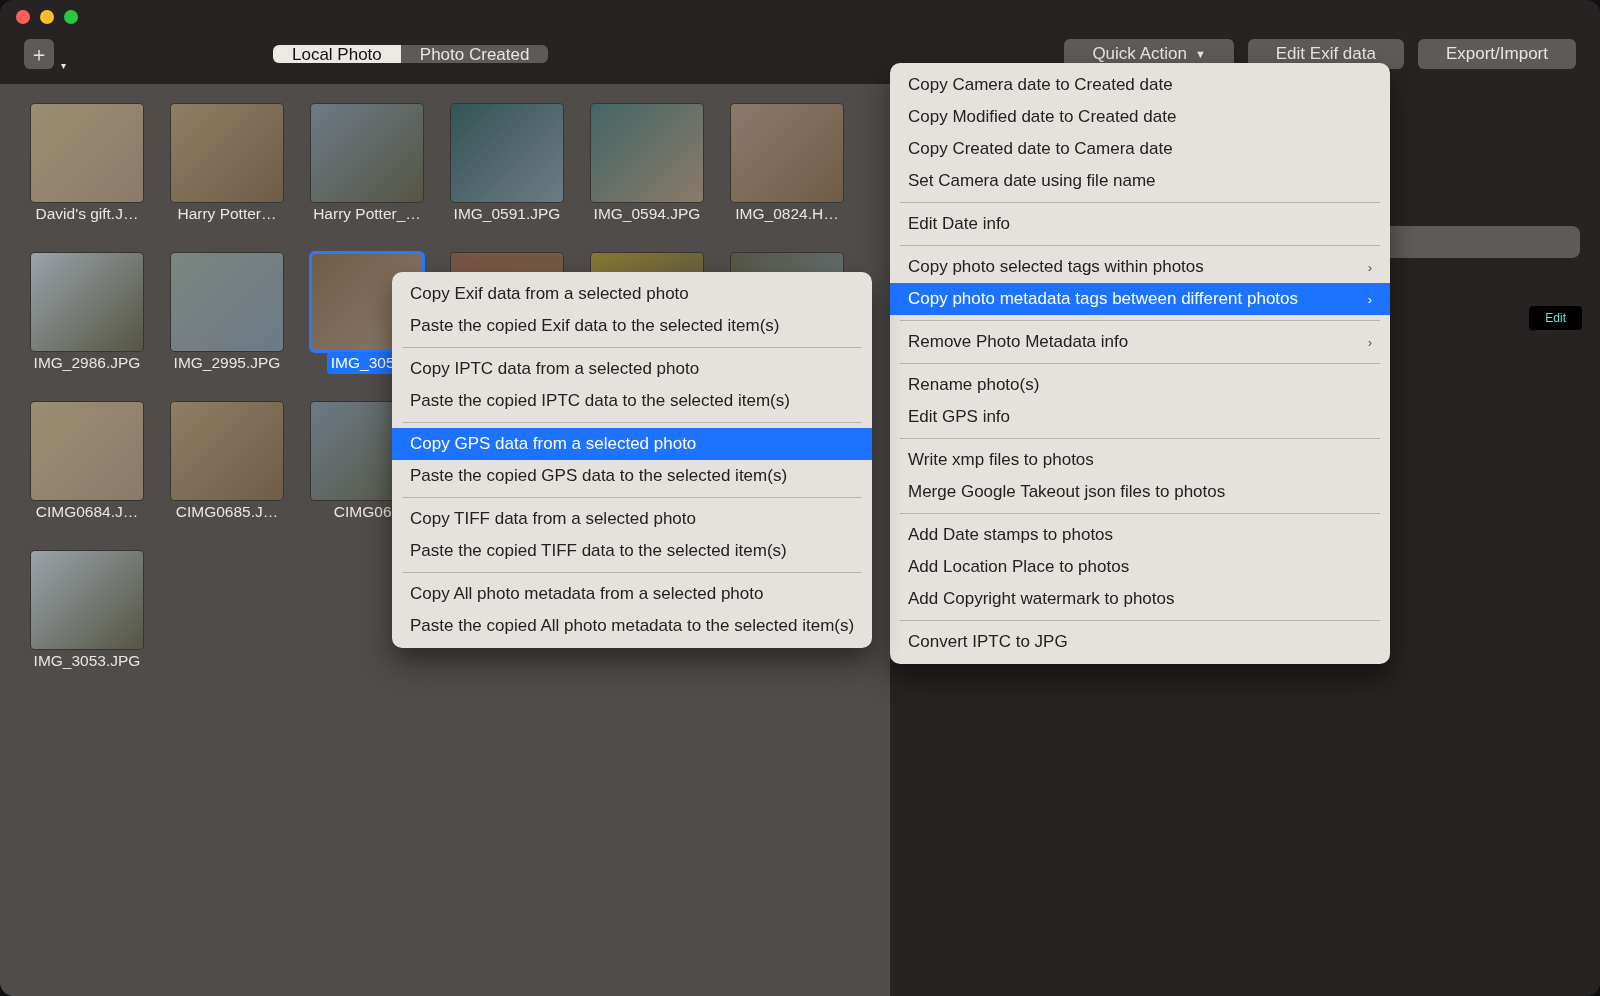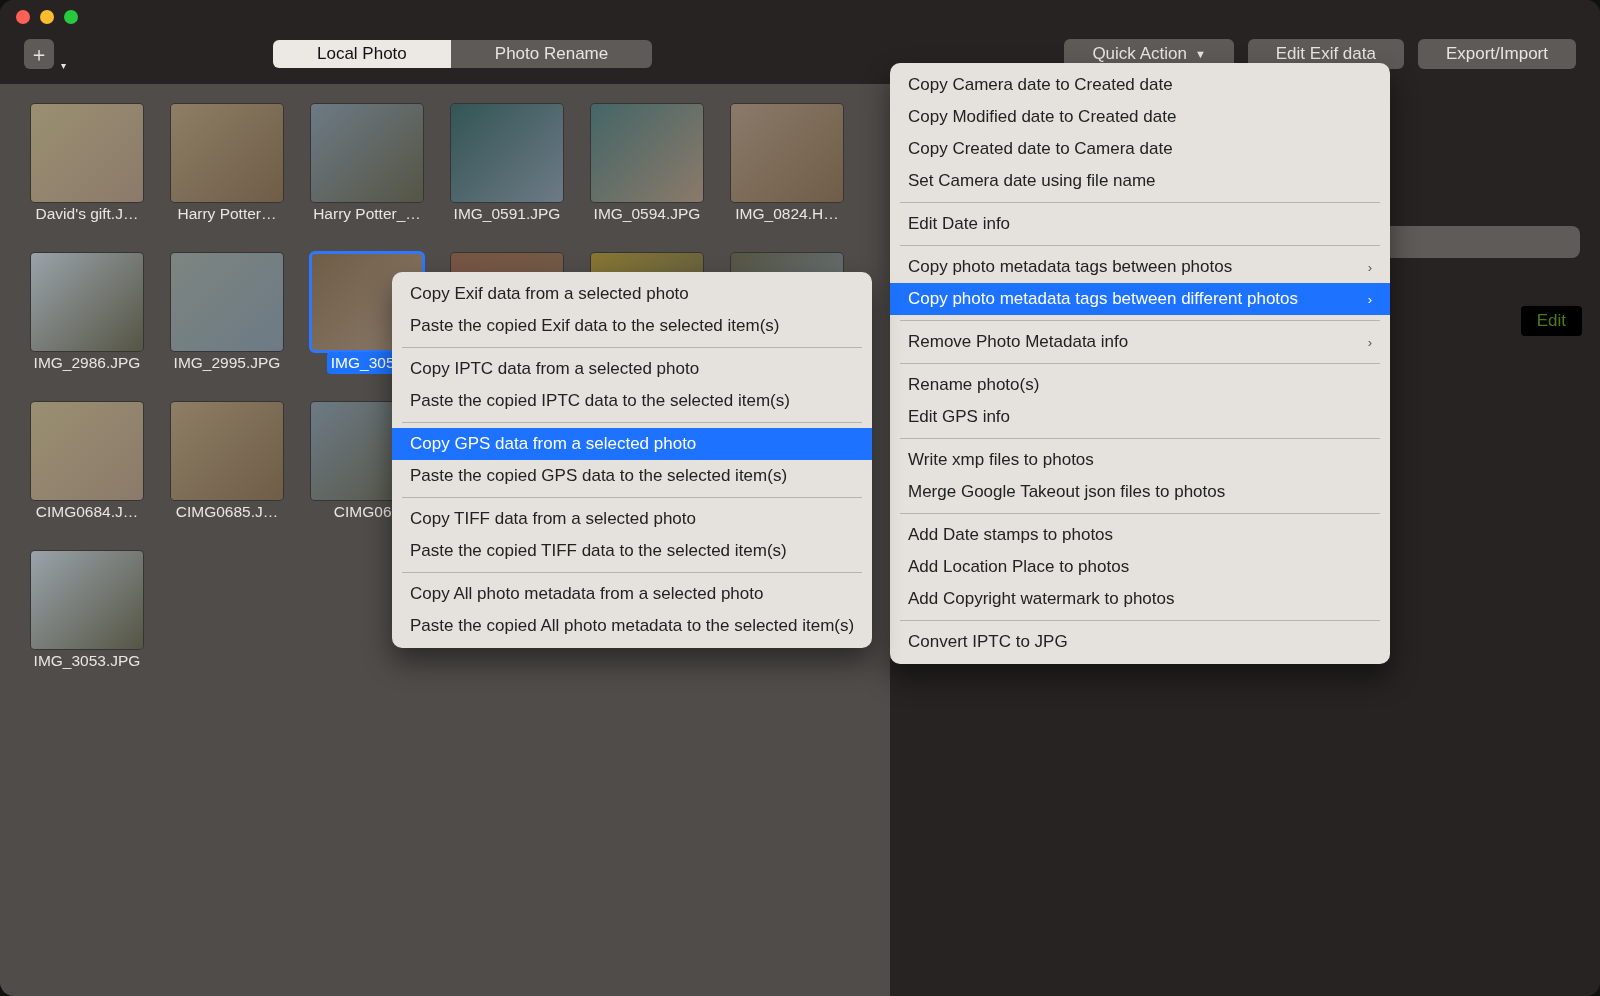--- a/index.html
+++ b/index.html
@@ -45,21 +45,21 @@
     display:flex;align-items:center;justify-content:center;
     font-size:20px;font-weight:300;
     position:relative;
   }
   .add-caret { position:absolute; right:-12px; bottom:-2px; font-size:10px; color:#e8e5e0;}
   .seg {
     display:flex;
     margin-left: 205px;
   }
   .seg button{
-    border:none; height:28px; padding:0 44px; font-size:17px;
+    border:none; height:18px; padding:0 19px; font-size:17px;
     background:#5d5a57; color:#e8e5e0; cursor:pointer;
   }
   .seg button.active{ background:#ece9e4; color:#111;}
   .seg button:first-child{border-radius:6px 0 0 6px;}
   .seg button:last-child{border-radius:0 6px 6px 0;}
   .spacer{flex:1;}
   .tbtn{
     border:none; height:30px; padding:0 28px; font-size:17px;
     background:#5d5a57; color:#e8e5e0; border-radius:6px; cursor:pointer;
     display:flex;align-items:center;gap:8px;
@@ -94,22 +94,22 @@
   }
   .thumb.sel .cap{ background:#1d73ff; color:#fff;}
   .side{
     flex:1; background:#262322; position:relative; color:#d7d4cf;
     padding: 30px 20px 20px 20px;
     font-size:15.5px;
   }
   .side-row{ display:flex; gap:12px; padding:6px 0;}
   .edit-btn{
     position:absolute; right:18px; top:222px;
-    background:#000; color:#4d7c0f; border:none; padding:5px 16px; border-radius:4px;
-    font-size:17px;
+    background:#000; color:#5eead4; border:none; padding:5px 16px; border-radius:4px;
+    font-size:12px;
   }
   .side-input-wrap{ margin-top:22px;}
   .side-input{
     width:100%; height:32px; border-radius:8px; border:none;
     background:#5e5b58; color:#e9e6e1; padding:0 12px; font-size:15px;
   }
 
   
   .menu, .submenu{
     position:absolute;
@@ -143,21 +143,21 @@
     <div class="traffic tl-min"></div>
     <div class="traffic tl-max"></div>
   </div>
 
   <div class="toolbar">
     <div class="add-btn">
       ＋<span class="add-caret">▾</span>
     </div>
     <div class="seg">
       <button class="active">Local Photo</button>
-      <button>Photo Rename</button>
+      <button>Photo Created</button>
     </div>
     <div class="spacer"></div>
     <button class="tbtn">
       <span>Quick Action</span>
       <span class="caret">▼</span>
     </button>
     <button class="tbtn">Edit Exif data</button>
     <button class="tbtn">Export/Import</button>
   </div>
 
@@ -265,21 +265,21 @@
       </div>
       <div class="mi">
         <span>Set Camera date using file name</span>
       </div>
       <div class="sep"></div>
       <div class="mi">
         <span>Edit Date info</span>
       </div>
       <div class="sep"></div>
       <div class="mi">
-        <span>Copy photo metadata tags between photos</span>
+        <span>Copy photo selected tags within photos</span>
         <span class="chev">›</span>
       </div>
       <div class="mi highlight">
         <span>Copy photo metadata tags between different photos</span>
         <span class="chev">›</span>
       </div>
       <div class="sep"></div>
       <div class="mi">
         <span>Remove Photo Metadata info</span>
         <span class="chev">›</span>

